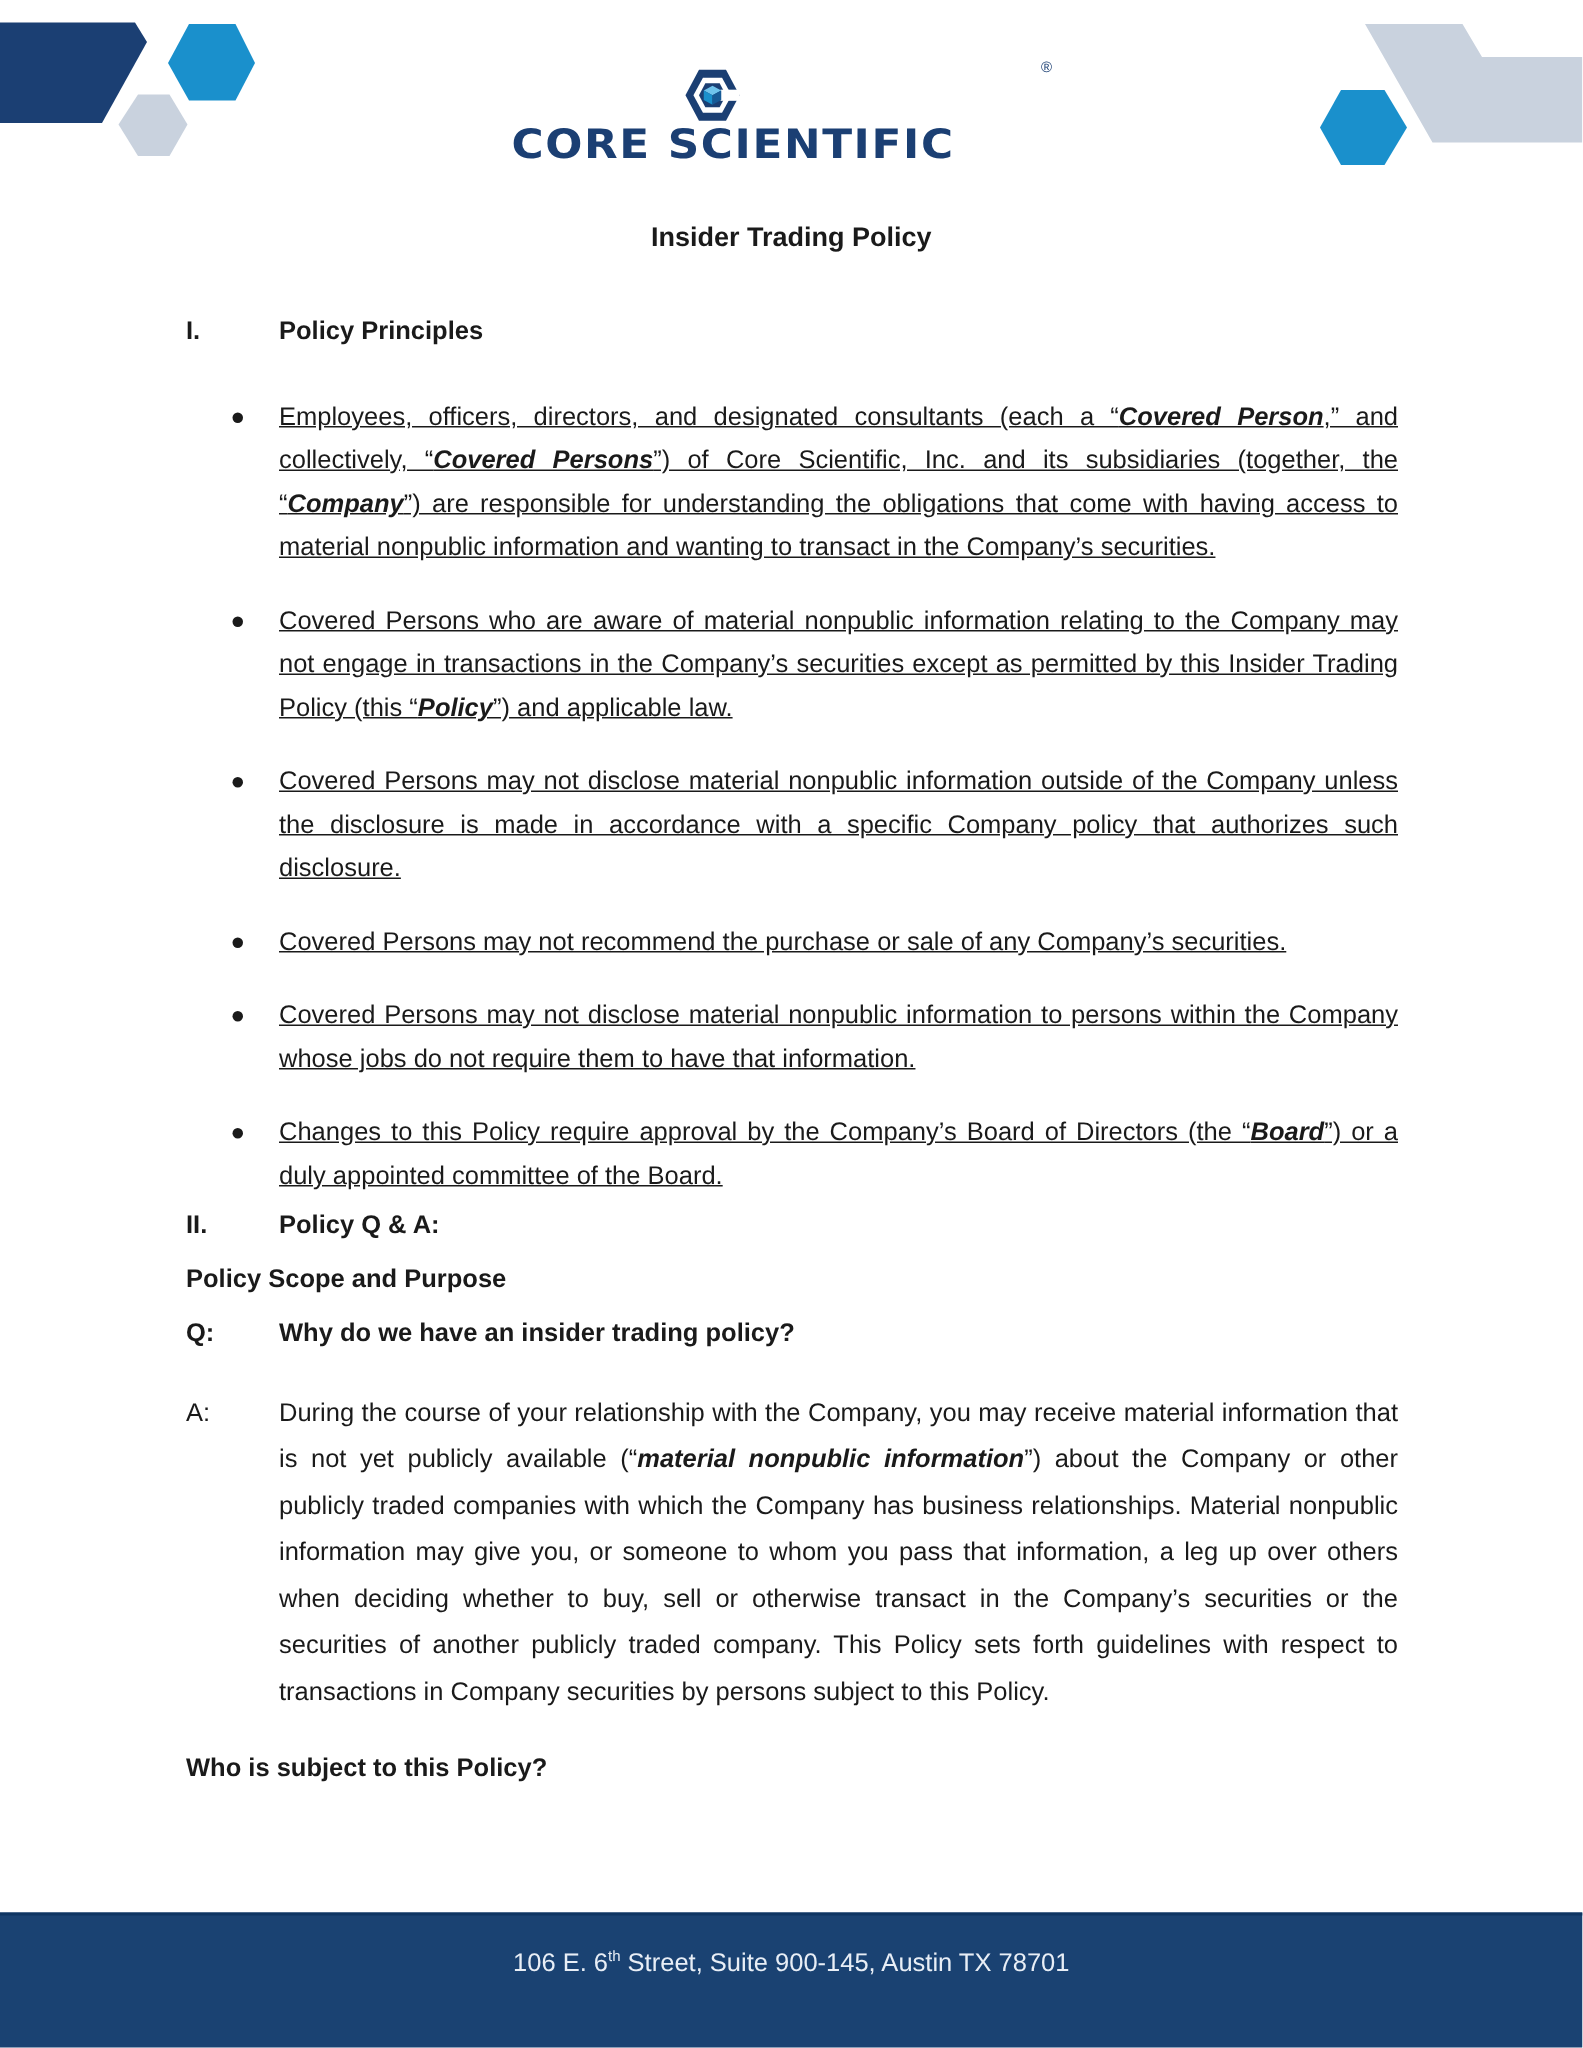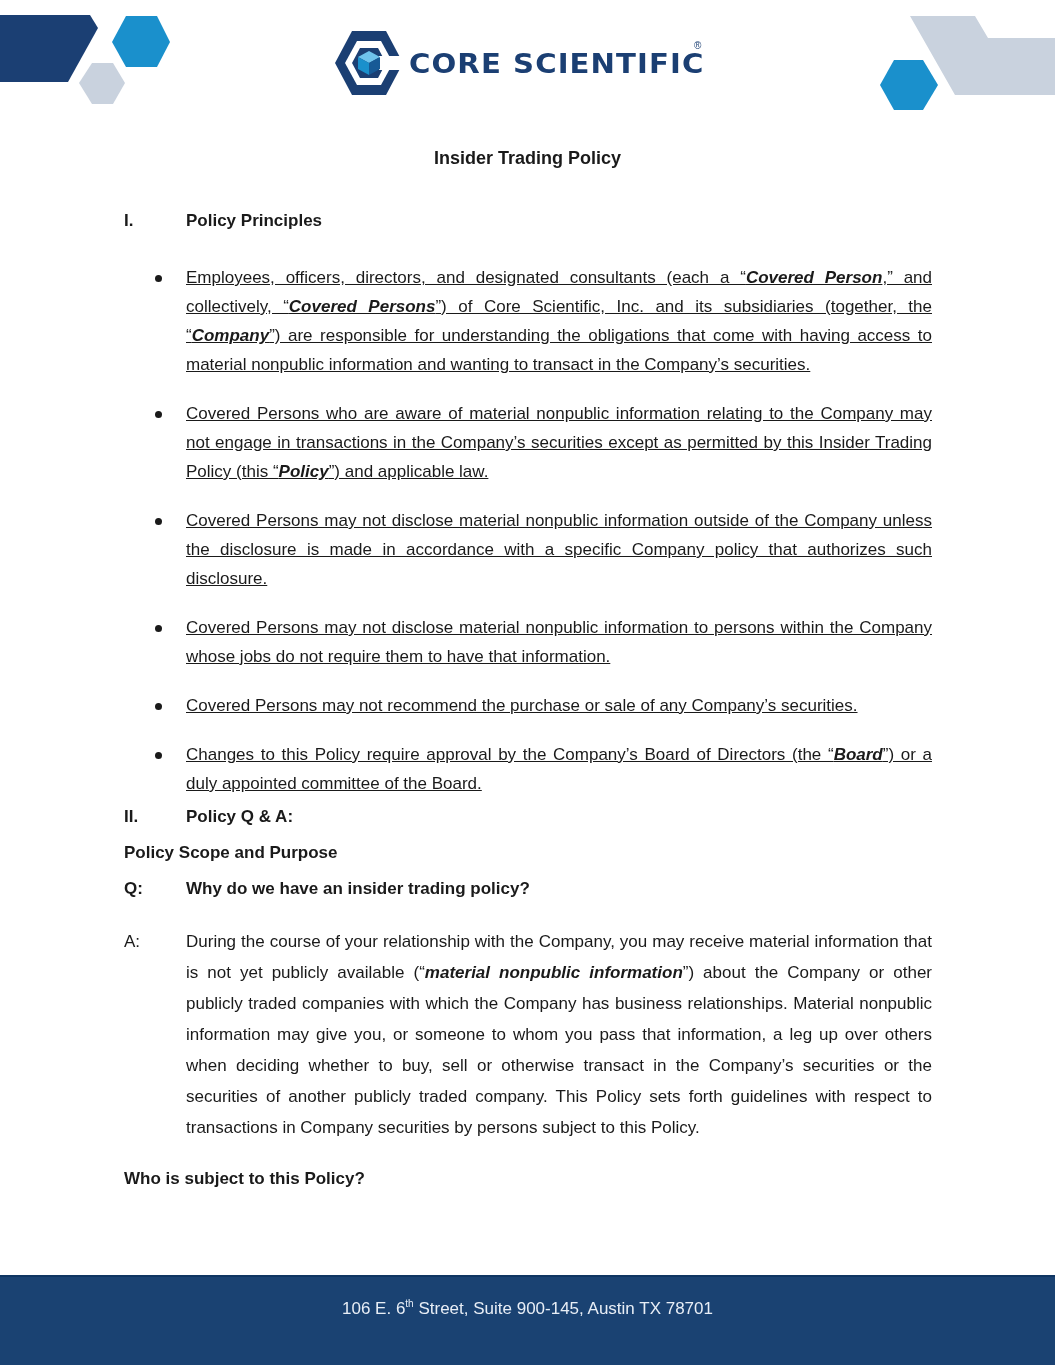--- a/index.html
+++ b/index.html
@@ -1,19 +1,19 @@
 <!DOCTYPE html>
 <html><head>
 <meta charset="utf-8">
 <style>
   html, body { margin: 0; padding: 0; background: #ffffff; }
   body { width: 1055px; height: 1365px; position: relative; overflow: hidden;
          font-family: "Liberation Sans", "DejaVu Sans", sans-serif; color: #1a1a1a; }
   .deco { position: absolute; }
-  .logo { position: absolute; left: 335px; top: 30px; height: 66px; display: flex; align-items: center; }
+  .logo { position: absolute; left: 335px; top: 46px; height: 66px; display: flex; align-items: center; flex-direction: column; }
   .logo-text { font-family: "DejaVu Sans", sans-serif; font-weight: bold; color: #1b3f73;
                font-size: 27px; letter-spacing: 1px; margin-left: 6px; transform: scaleX(1.08); transform-origin: left center; }
   .reg { position: absolute; left: 694px; top: 40px; font-size: 10px; color: #1b3f73; }
   .title { position: absolute; left: 0; width: 1055px; top: 148px; text-align: center;
            font-weight: bold; font-size: 18px; }
   .content { position: absolute; left: 124px; top: 205px; width: 808px; font-size: 17px; line-height: 29px; }
   .sec { display: flex; font-weight: bold; margin-top: 0; }
   .sec .num { width: 62px; flex: none; }
   .bullets { list-style: none; margin: 0; padding: 0; }
   .bullets li { position: relative; padding-left: 62px; text-align: justify; margin-bottom: 20px; text-decoration: underline; }
@@ -72,25 +72,25 @@
     <li>
       <span class="dot"></span>
       <span>Covered Persons who are aware of material nonpublic information relating to the Company may not engage in transactions in the Company’s securities except as permitted by this Insider Trading Policy (this “</span><span class="bi">Policy</span><span>”) and applicable law.</span>
     </li>
     <li>
       <span class="dot"></span>
       <span>Covered Persons may not disclose material nonpublic information outside of the Company unless the disclosure is made in accordance with a specific Company policy that authorizes such disclosure.</span>
     </li>
     <li>
       <span class="dot"></span>
-      <span>Covered Persons may not disclose material nonpublic information to persons within the Company whose jobs do not require them to have that information.</span>
+      <span>Covered Persons may not recommend the purchase or sale of any Company’s securities.</span>
     </li>
     <li>
       <span class="dot"></span>
-      <span>Covered Persons may not recommend the purchase or sale of any Company’s securities.</span>
+      <span>Covered Persons may not disclose material nonpublic information to persons within the Company whose jobs do not require them to have that information.</span>
     </li>
     <li style="margin-bottom:4px">
       <span class="dot"></span>
       <span>Changes to this Policy require approval by the Company’s Board of Directors (the “</span><span class="bi">Board</span><span>”) or a duly appointed committee of the Board.</span>
     </li>
   </ul>
 
   <div class="sec" style="margin-bottom:7px">
     <span class="num">II.</span>
     <span>Policy Q &amp; A:</span>

